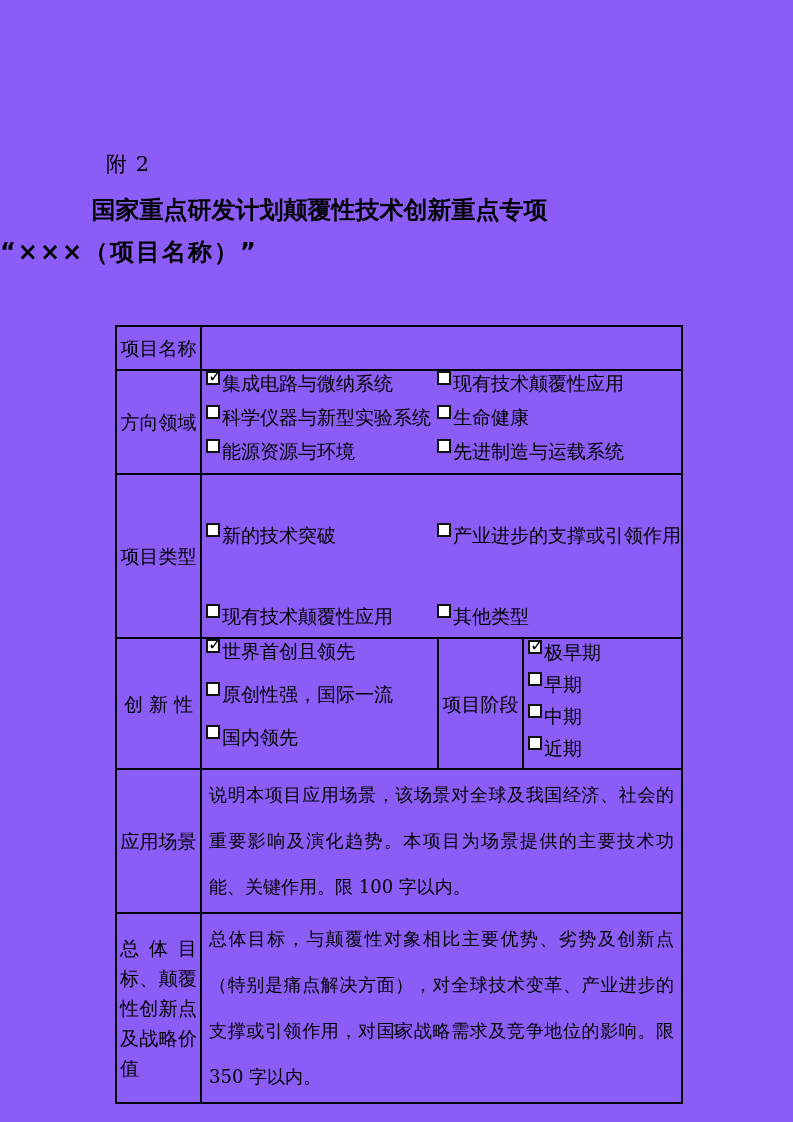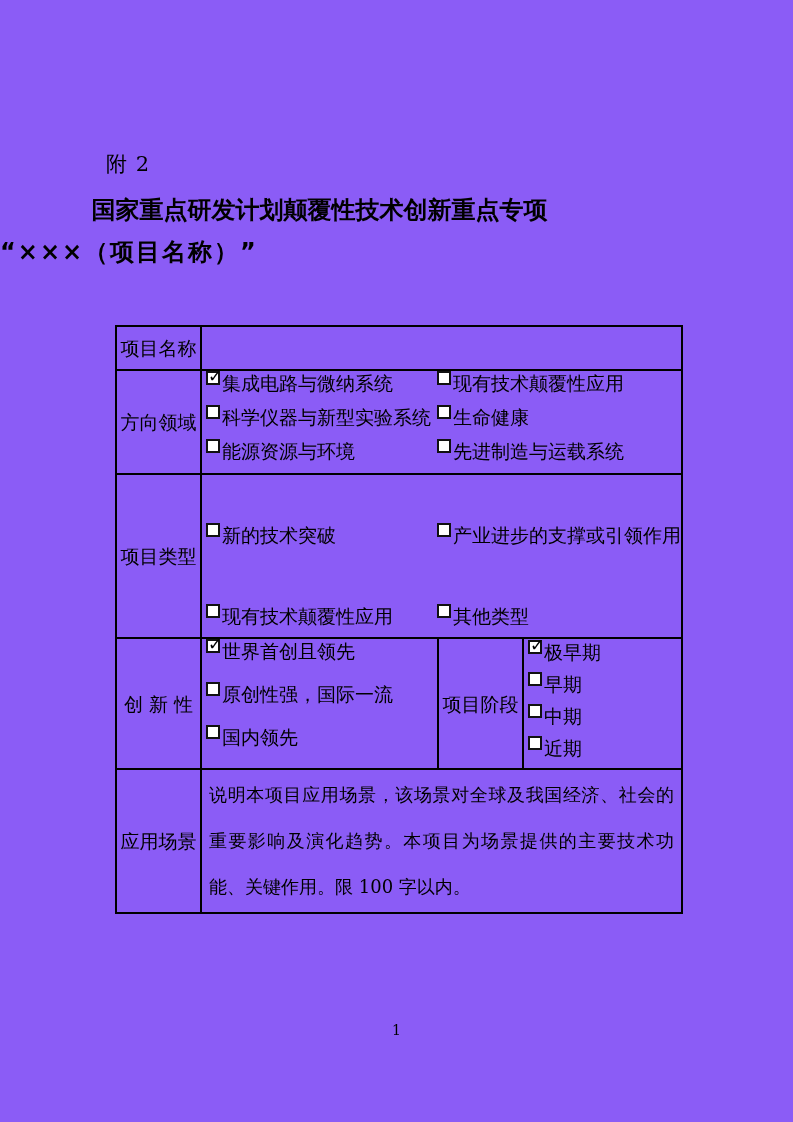--- a/index.html
+++ b/index.html
@@ -204,18 +204,24 @@
     </tr>
 
     <tr style="height:104px">
       <td class="lbl">应用场景</td>
       <td class="para" colspan="3">
         <p>说明本项目应用场景，该场景对全球及我国经济、社会的重要影响及演化趋势。本项目为场景提供的主要技术功能、关键作用。限 100 字以内。</p>
       </td>
     </tr>
 
 
+    <tr style="height:158px">
+      <td class="lbl justify">总体目标、颠覆性创新点及战略价值</td>
+      <td class="para" colspan="3">
+        <p>总体目标，与颠覆性对象相比主要优势、劣势及创新点（特别是痛点解决方面），对全球技术变革、产业进步的支撑或引领作用，对国家战略需求及竞争地位的影响。限 350 字以内。</p>
+      </td>
+    </tr>
   </tbody>
     </table>
 
   <div class="page-number">1</div>
 
 </div>
 
 </body></html>

